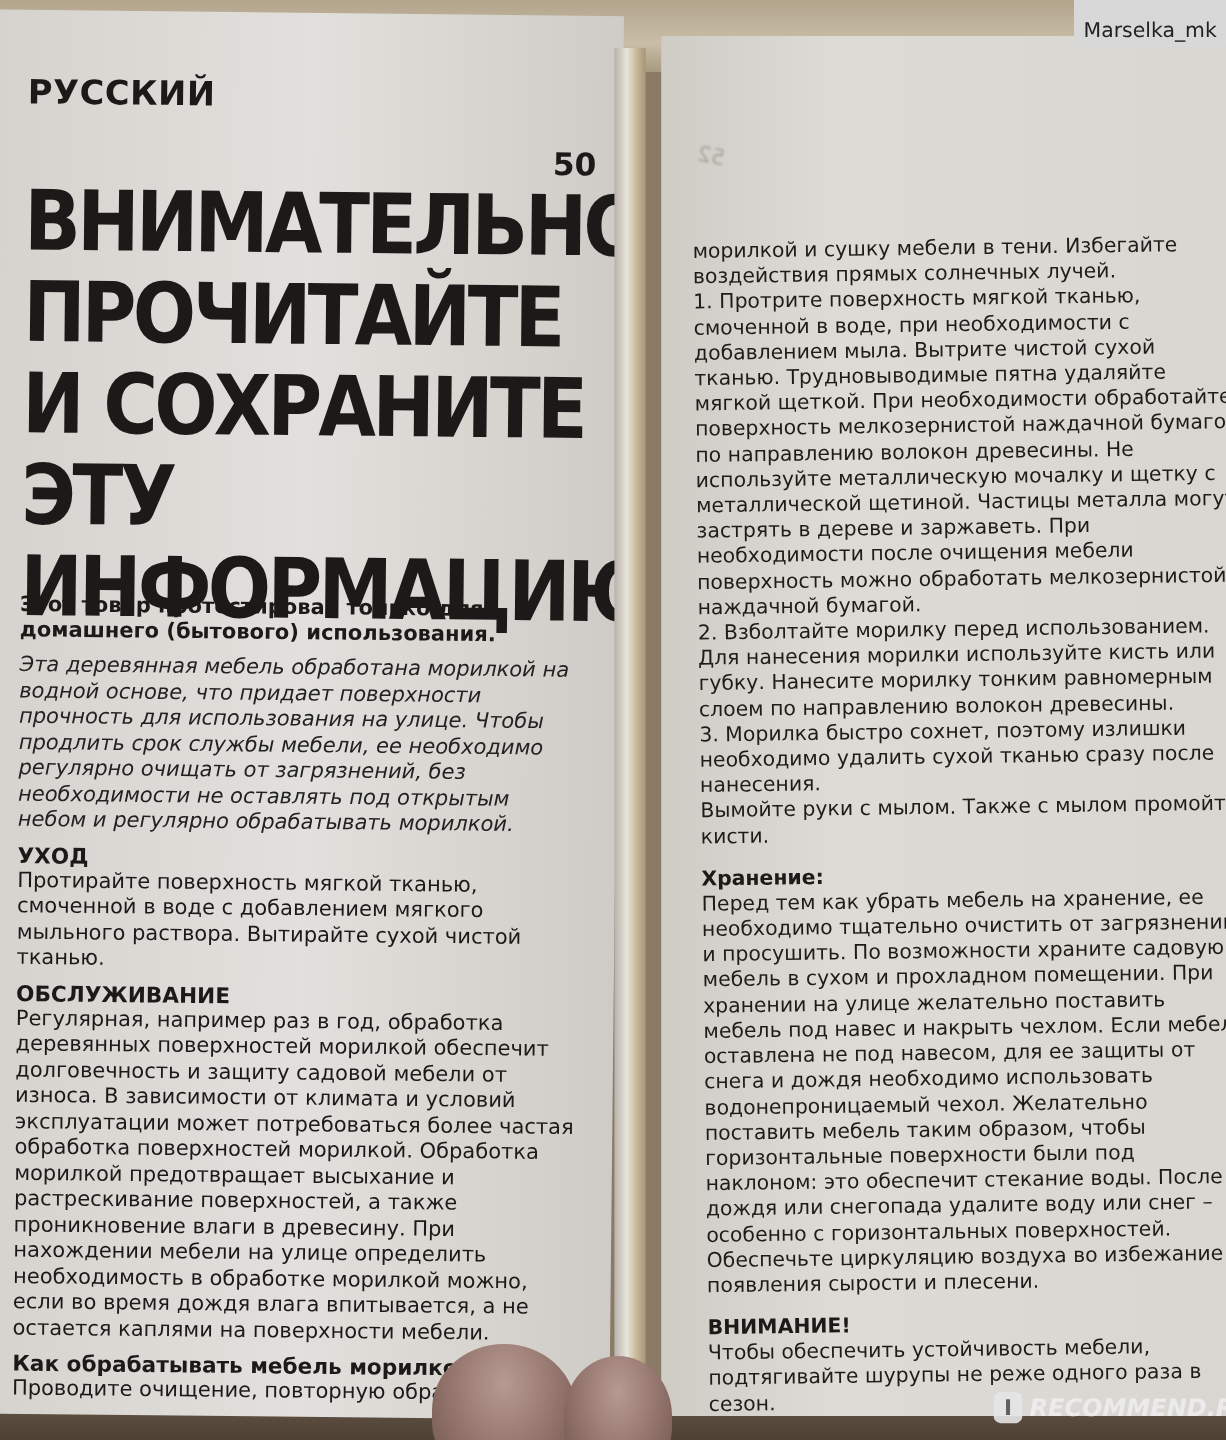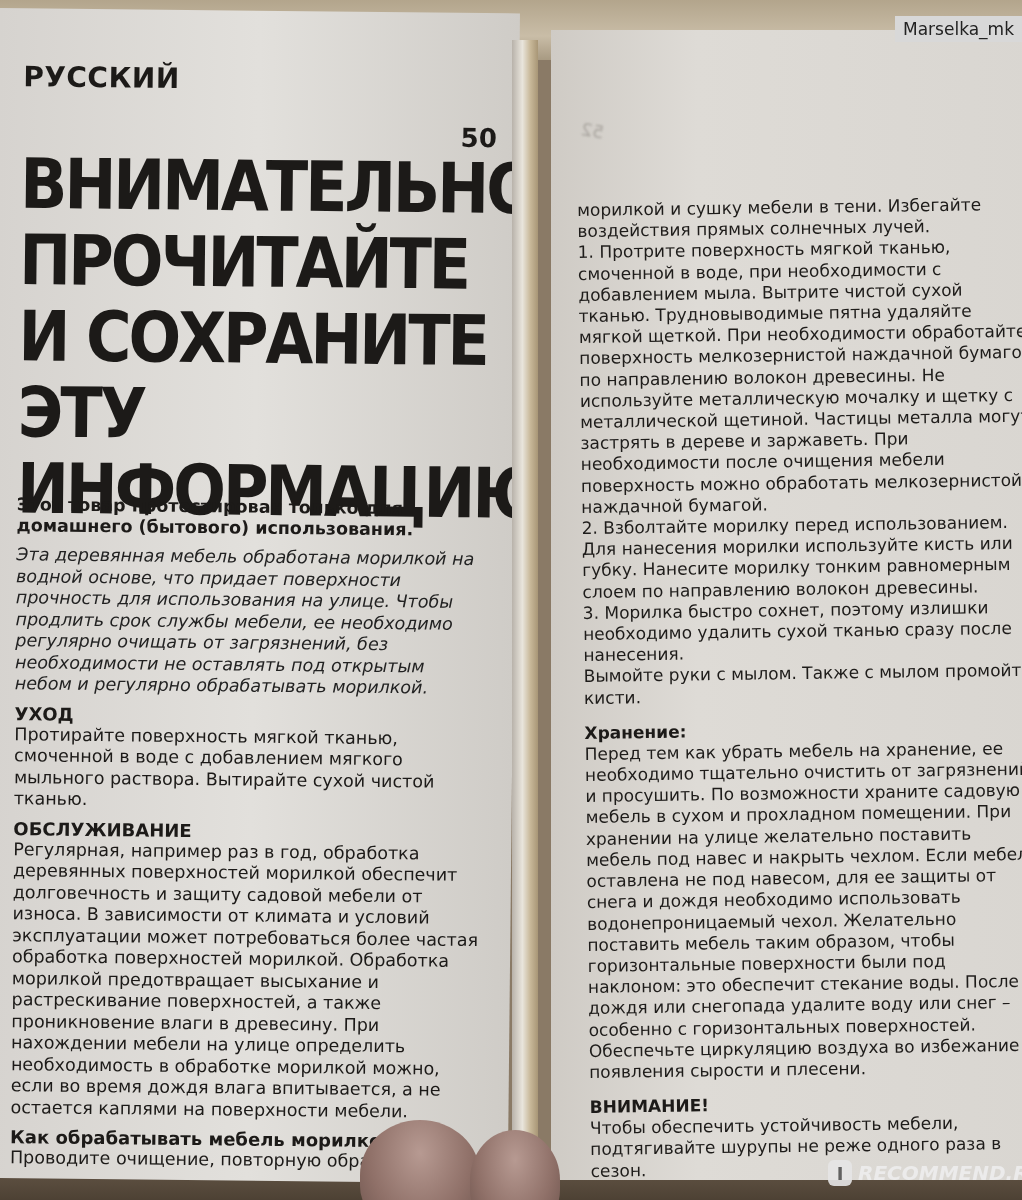--- a/index.html
+++ b/index.html
@@ -71,22 +71,22 @@
     .para {
       font-size: 17.5px; line-height: 21.5px; margin: 0 0 8px 0;
     }
     .col-right {
       position: absolute; left: 26px; top: 170px; width: 455px;
       transform: rotate(-0.8deg); transform-origin: 0 0;
     }
     .r-para { font-size: 17px; line-height: 21.2px; margin: 0; color: #1e1c1a; }
     .r-head { font-weight: bold; font-size: 17px; line-height: 21px; margin: 14px 0 0 0; }
     .watermark-user {
-      position: absolute; right: 0; top: 16px; background: #d8d8d8; color: #222;
-      font-size: 17px; padding: 3px 8px 3px 8px;
+      position: absolute; right: 0; top: 0; background: #d8d8d8; color: #222;
+      font-size: 17px; padding: 16px 8px 3px 8px;
     }
     .watermark-site {
       position: absolute; left: 828px; top: 1160px;
       display: flex; align-items: center; gap: 6px;
       color: #eeeeee; font-weight: bold; font-style: italic; font-size: 20px; opacity: 0.9;
     }
     .wm-logo {
       width: 24px; height: 26px; background: #e6e6e6; color: #555; border-radius: 6px;
       display: flex; align-items: center; justify-content: center; font-size: 18px; font-style: normal;
     }

